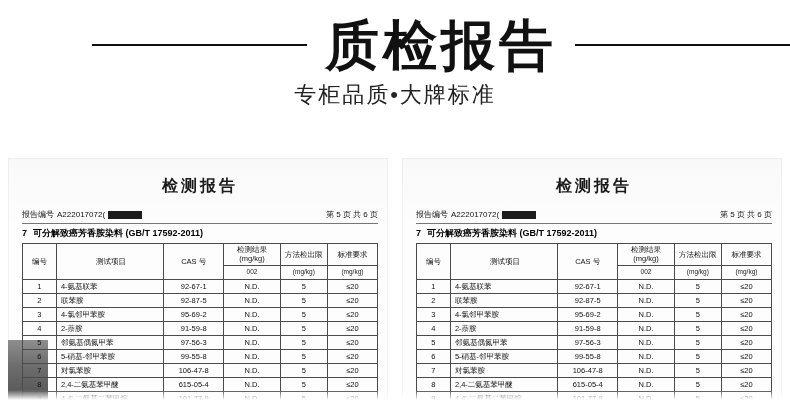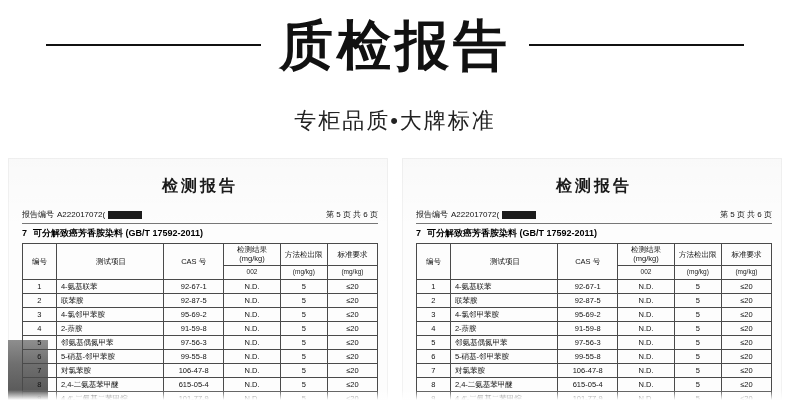--- a/index.html
+++ b/index.html
@@ -16,39 +16,39 @@
   }
 
   
   .header {
     padding-top: 18px;
     text-align: center;
   }
   .title-row {
     display: flex;
     align-items: center;
-    justify-content: center;
+    justify-content: flex-end;
     gap: 18px;
   }
   .rule {
     height: 2px;
     background: #111;
     width: 215px;
   }
   .main-title {
     font-size: 54px;
     font-weight: bold;
     letter-spacing: 4px;
     color: #111;
     line-height: 1;
     white-space: nowrap;
     font-family: "Liberation Sans", sans-serif;
   }
   .subtitle {
-    margin-top: 34px;
+    margin-top: 8px;
     font-size: 22px;
     color: #222;
     letter-spacing: 2px;
   }
 
   
   .scans {
     position: absolute;
     top: 158px;
     left: 0;

